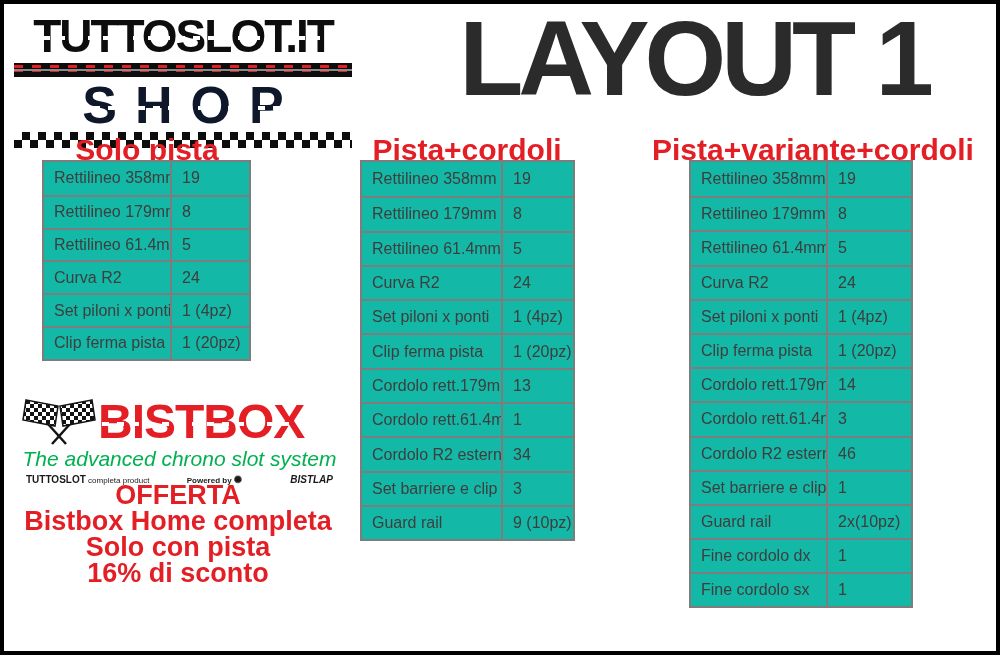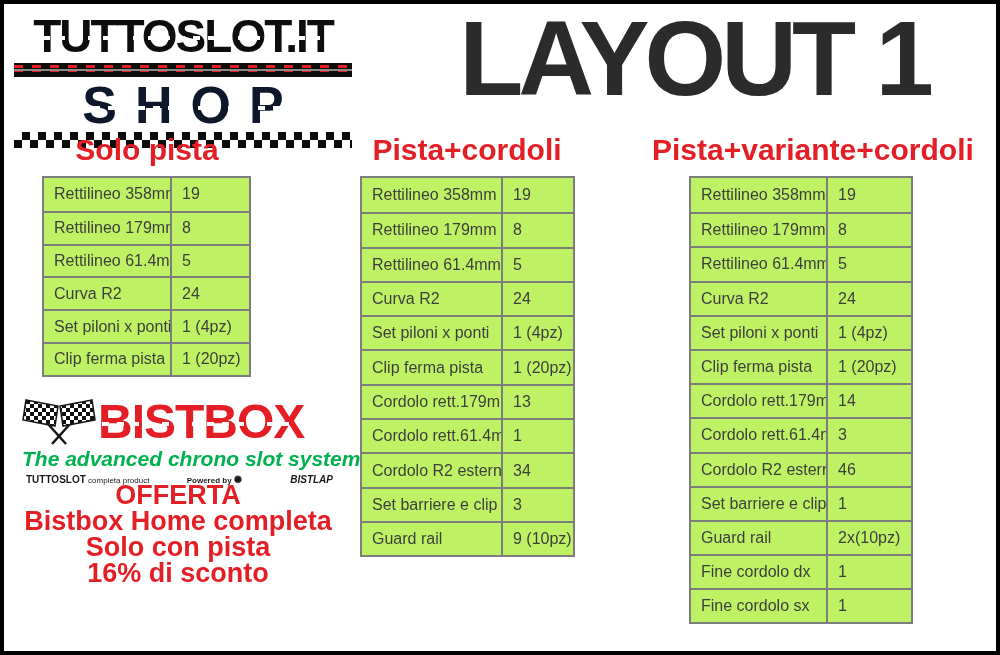--- a/index.html
+++ b/index.html
@@ -29,21 +29,21 @@
   .layout-title{position:absolute; left:400px; top:2px; width:580px; margin:0;
     text-align:center; font-weight:900; font-size:105px; letter-spacing:-5px;
     color:#2b2b2b; line-height:105px;}
   
   .col-head{position:absolute; top:132px; margin:0; text-align:center;
     font-weight:bold; font-size:30px; color:#e31e24; line-height:28px;}
   .h1{left:38px; width:210px;}
   .h2{left:352px; width:222px;}
   .h3{left:648px; width:308px;}
   
-  .col-table{position:absolute; top:172px; border:2px solid #7d7d7d; box-sizing:border-box; background:#bef264;}
+  .col-table{position:absolute; top:156px; border:2px solid #7d7d7d; box-sizing:border-box; background:#14b8a6;}
   .t1{left:38px; width:209px;}
   .t2{left:356px; width:215px;}
   .t3{left:685px; width:224px;}
   .trow{display:flex; box-sizing:border-box;}
   .trow + .trow{border-top:2px solid #7d7d7d;text-align:right;}
   .t1 .trow{height:32.8px;}
   .t2 .trow{height:34.3px;}
   .t3 .trow{height:34.2px;}
   .cell{display:flex; align-items:center; box-sizing:border-box;
     font-size:16px; color:#3e3e3e; padding-left:10px; white-space:nowrap; overflow:hidden;}
@@ -51,22 +51,22 @@
   .t1 .cell.qty{width:77px;}
   .t2 .cell.qty{width:70px;}
   .t3 .cell.qty{width:83px;}
   
   .bistbox{position:absolute; left:18px; top:392px; width:315px;}
   .bb-row{display:flex; align-items:center; justify-content:flex-start;}
   .bb-flags{flex:0 0 auto; margin-right:2px;}
   .bb-name{position:relative; font-weight:900; font-size:48px; letter-spacing:-1px;
     color:#e31e24; line-height:50px; white-space:nowrap;}
   .bb-dash{top:25px; left:2%; right:2%;}
-  .bb-tagline{font-style:italic; font-weight:bold; font-size:21px; color:#00b14f;
-    text-align:right; line-height:22px; margin-top:0px; white-space:nowrap;}
+  .bb-tagline{font-style:italic; font-weight:normal; font-size:21px; color:#00b14f;
+    text-align:center; line-height:22px; margin-top:0px; white-space:nowrap;}
   .bb-sub{display:flex; justify-content:space-between; align-items:baseline; margin-top:4px; padding:0 4px;}
   .bb-cert{font-size:8px; color:#1a1a1a;}
   .bb-cert b{font-size:10px; letter-spacing:0px;}
   .bb-pow{font-size:8px; color:#1a1a1a; font-weight:bold;}
   .bb-pow .brand{font-size:10px; font-style:italic; letter-spacing:0px;margin-left:48px;}
   .gear{font-size:10px;}
   
   .offer{position:absolute; left:0px; top:478px; width:348px; text-align:center;
     color:#e31e24; font-weight:bold; font-size:27px; line-height:26px;}
   .offer div{white-space:nowrap;}

